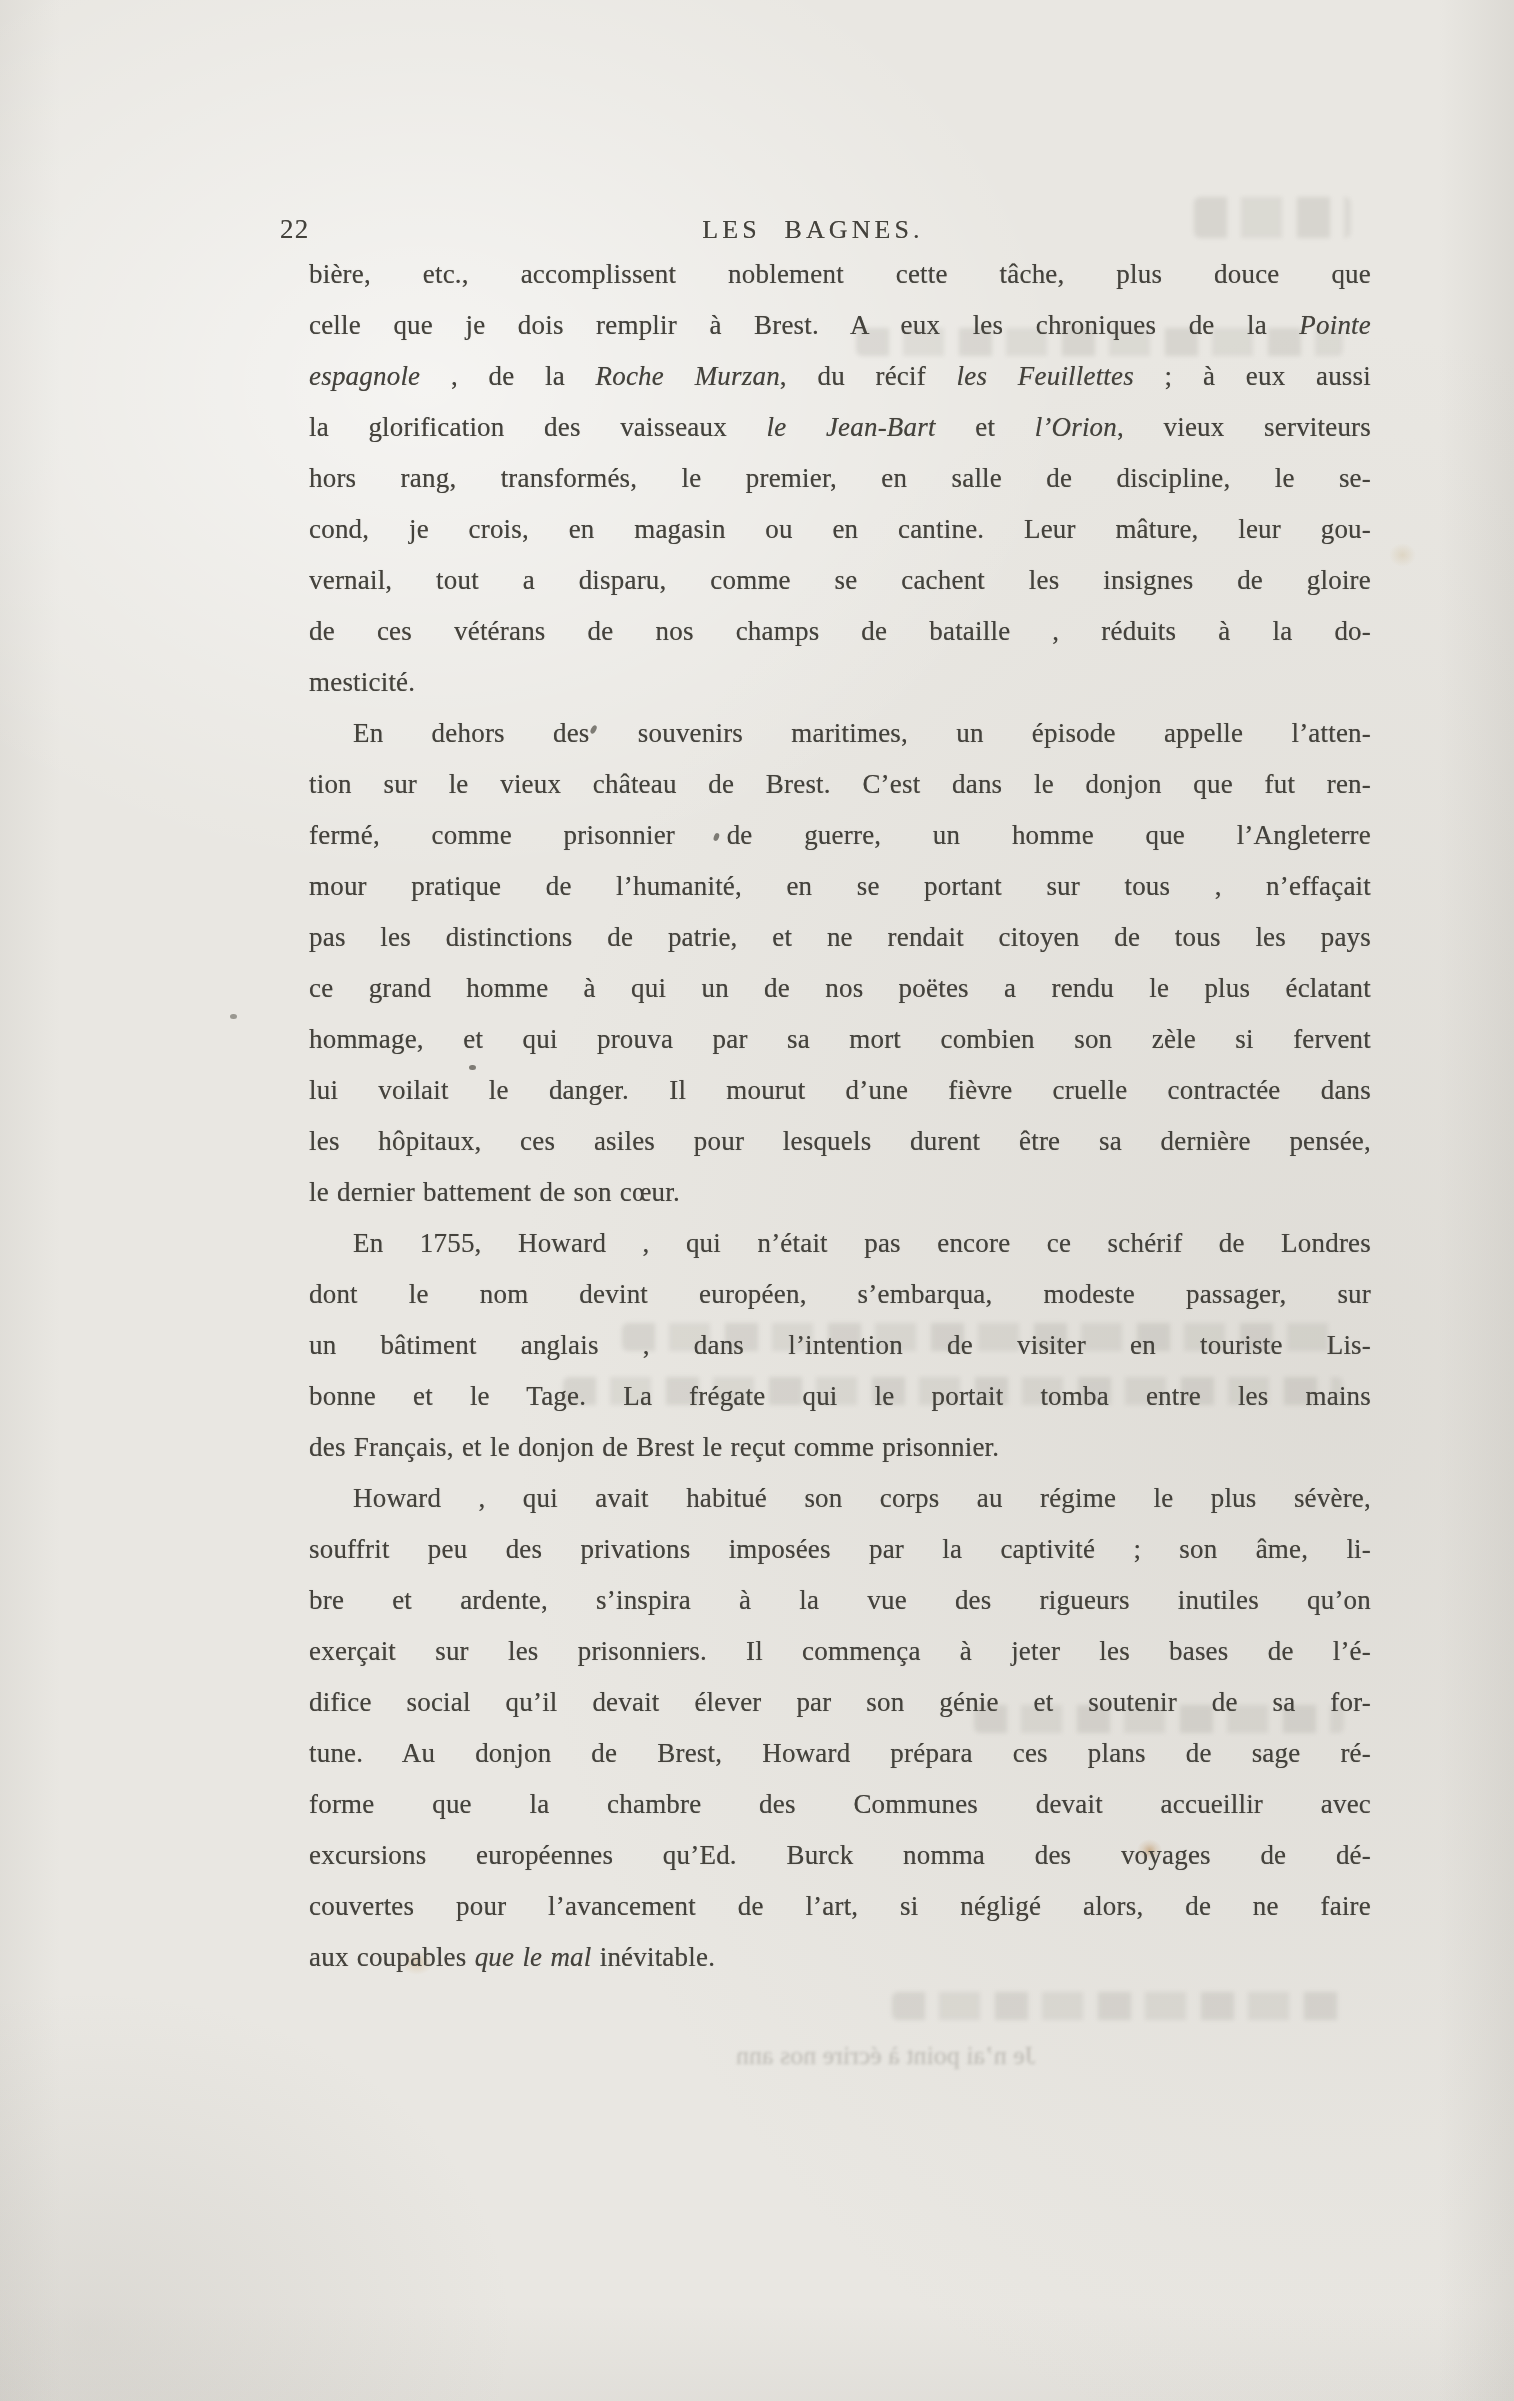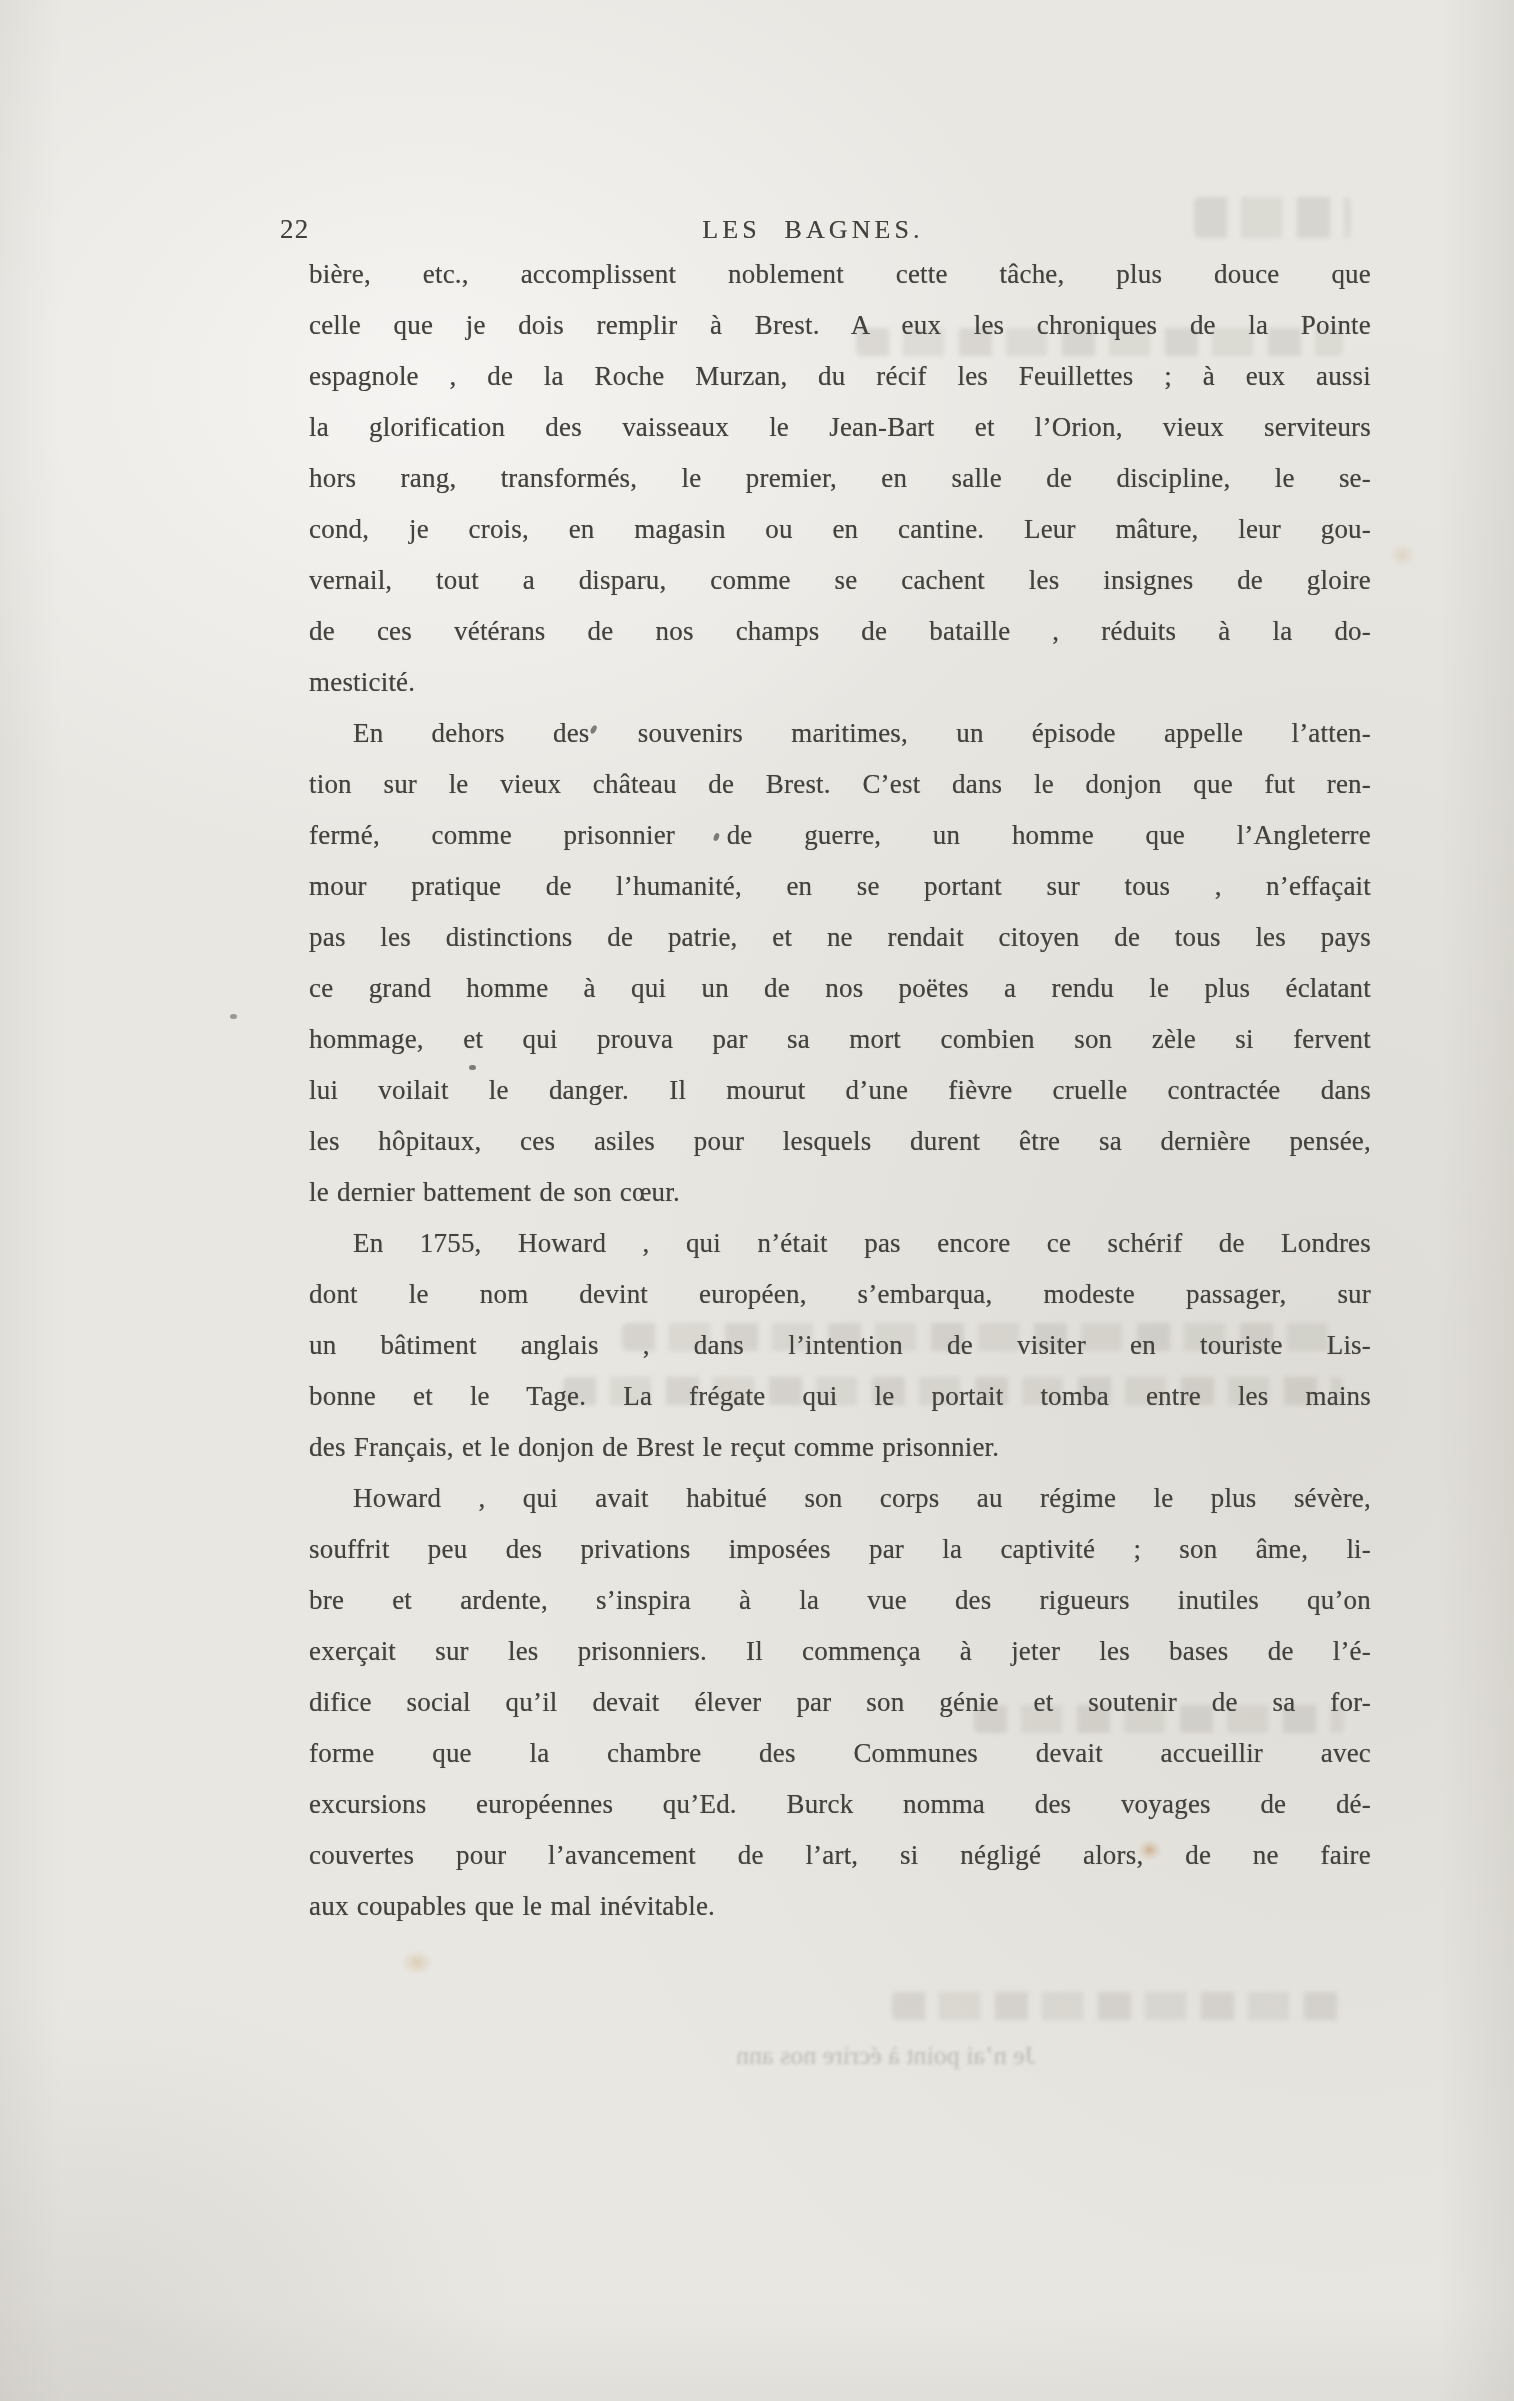--- a/index.html
+++ b/index.html
@@ -41,21 +41,21 @@
   #text-block {
     position: absolute; left: 282px; top: 249px; width: 1062px;
     font-size: 27px; line-height: 51px;
     letter-spacing: 0.2px; word-spacing: 1.2px;
     text-shadow: 0 0 0.6px rgba(68,66,60,0.5), 0 0 1.8px rgba(68,66,60,0.12);
     margin-left: 27px;
   }
   .line { text-align: justify; text-align-last: justify; }
   .line.final { text-align-last: left; }
   .line.indent { text-indent: 44px; }
-  .it { }
+  .it { font-style: italic; }
 
   
   .gband {
     position: absolute; height: 28px;
     filter: blur(2.3px); border-radius: 5.9px;
     background: repeating-linear-gradient(90deg,
       rgba(125,122,113,0.16) 0px,  rgba(125,122,113,0.16) 33px,
       rgba(125,122,113,0.00) 33px, rgba(125,122,113,0.00) 47px,
       rgba(125,122,113,0.12) 47px, rgba(125,122,113,0.12) 88px,
       rgba(125,122,113,0.00) 88px, rgba(125,122,113,0.00) 103px);
@@ -136,19 +136,20 @@
       <div class="line indent"><span>En 1755, Howard , qui n’était pas encore ce schérif de Londres</span></div>
       <div class="line"><span>dont le nom devint européen, s’embarqua, modeste passager, sur</span></div>
       <div class="line"><span>un bâtiment anglais , dans l’intention de visiter en touriste Lis-</span></div>
       <div class="line"><span>bonne et le Tage. La frégate qui le portait tomba entre les mains</span></div>
       <div class="line final"><span>des Français, et le donjon de Brest le reçut comme prisonnier.</span></div>
       <div class="line indent"><span>Howard , qui avait habitué son corps au régime le plus sévère,</span></div>
       <div class="line"><span>souffrit peu des privations imposées par la captivité ; son âme, li-</span></div>
       <div class="line"><span>bre et ardente, s’inspira à la vue des rigueurs inutiles qu’on</span></div>
       <div class="line"><span>exerçait sur les prisonniers. Il commença à jeter les bases de l’é-</span></div>
       <div class="line"><span>difice social qu’il devait élever par son génie et soutenir de sa for-</span></div>
+      <div class="line"><span>tune. Au donjon de Brest, Howard prépara ces plans de sage ré-</span></div>
       <div class="line"><span>forme que la chambre des Communes devait accueillir avec</span></div>
       <div class="line"><span>excursions européennes qu’Ed. Burck nomma des voyages de dé-</span></div>
       <div class="line"><span>couvertes pour l’avancement de l’art, si négligé alors, de ne faire</span></div>
       <div class="line final"><span>aux coupables </span><span class="it">que le mal</span><span> inévitable.</span></div>
     </div>
 </div>
 
 
 </body></html>

